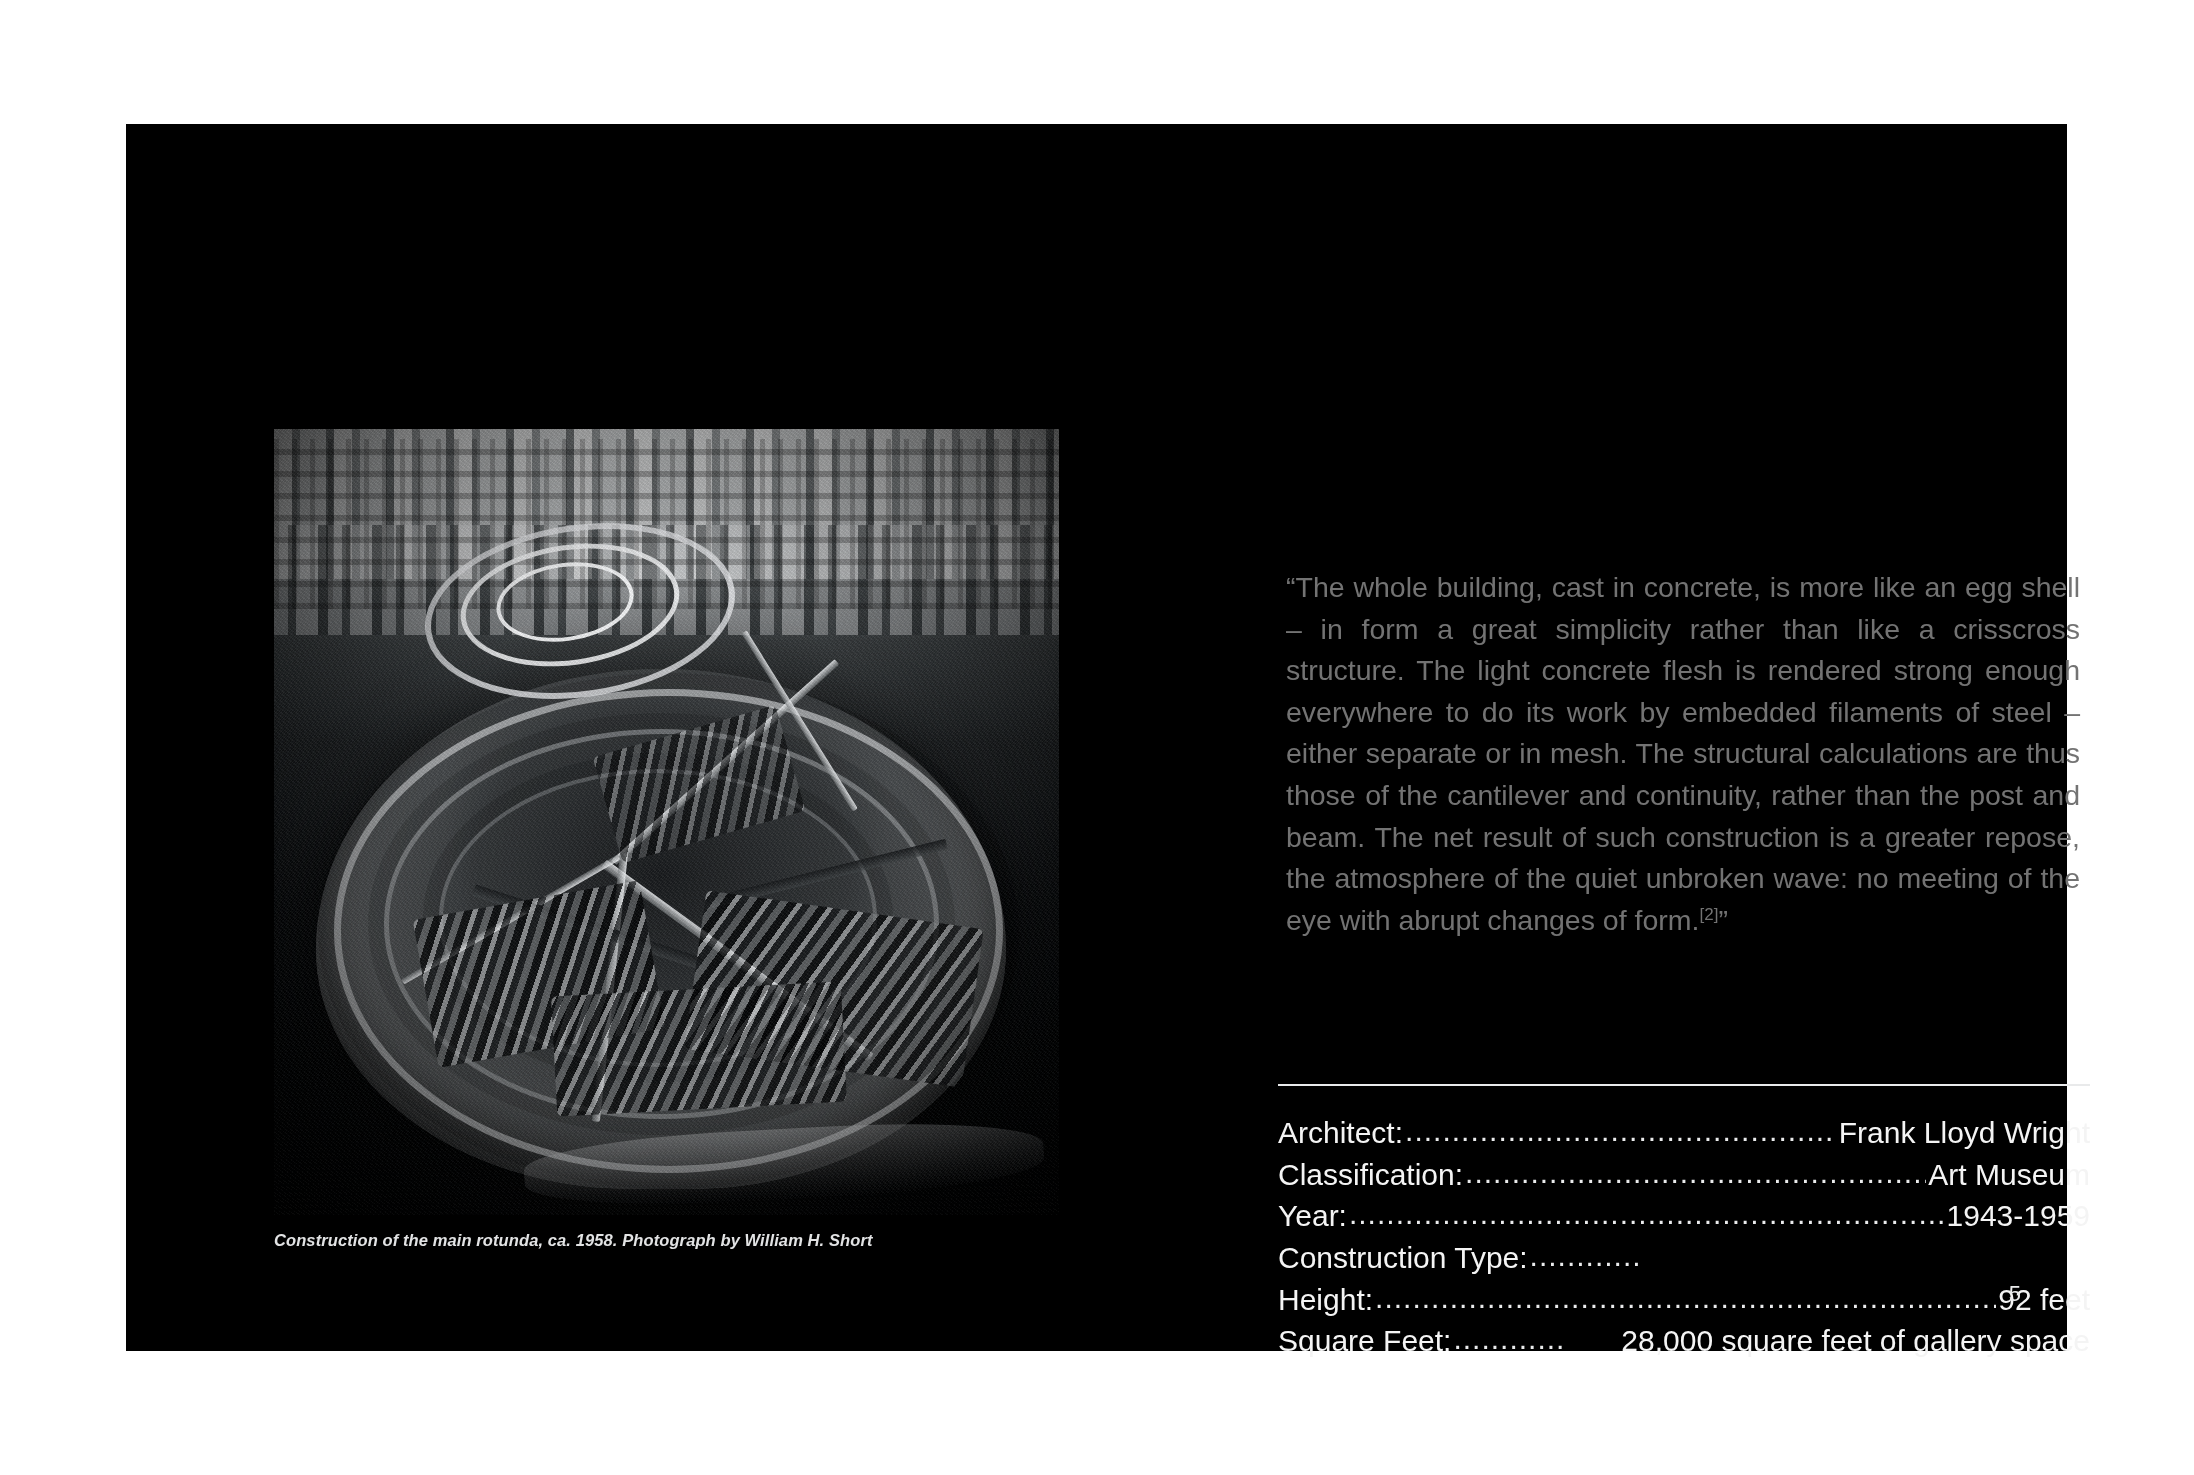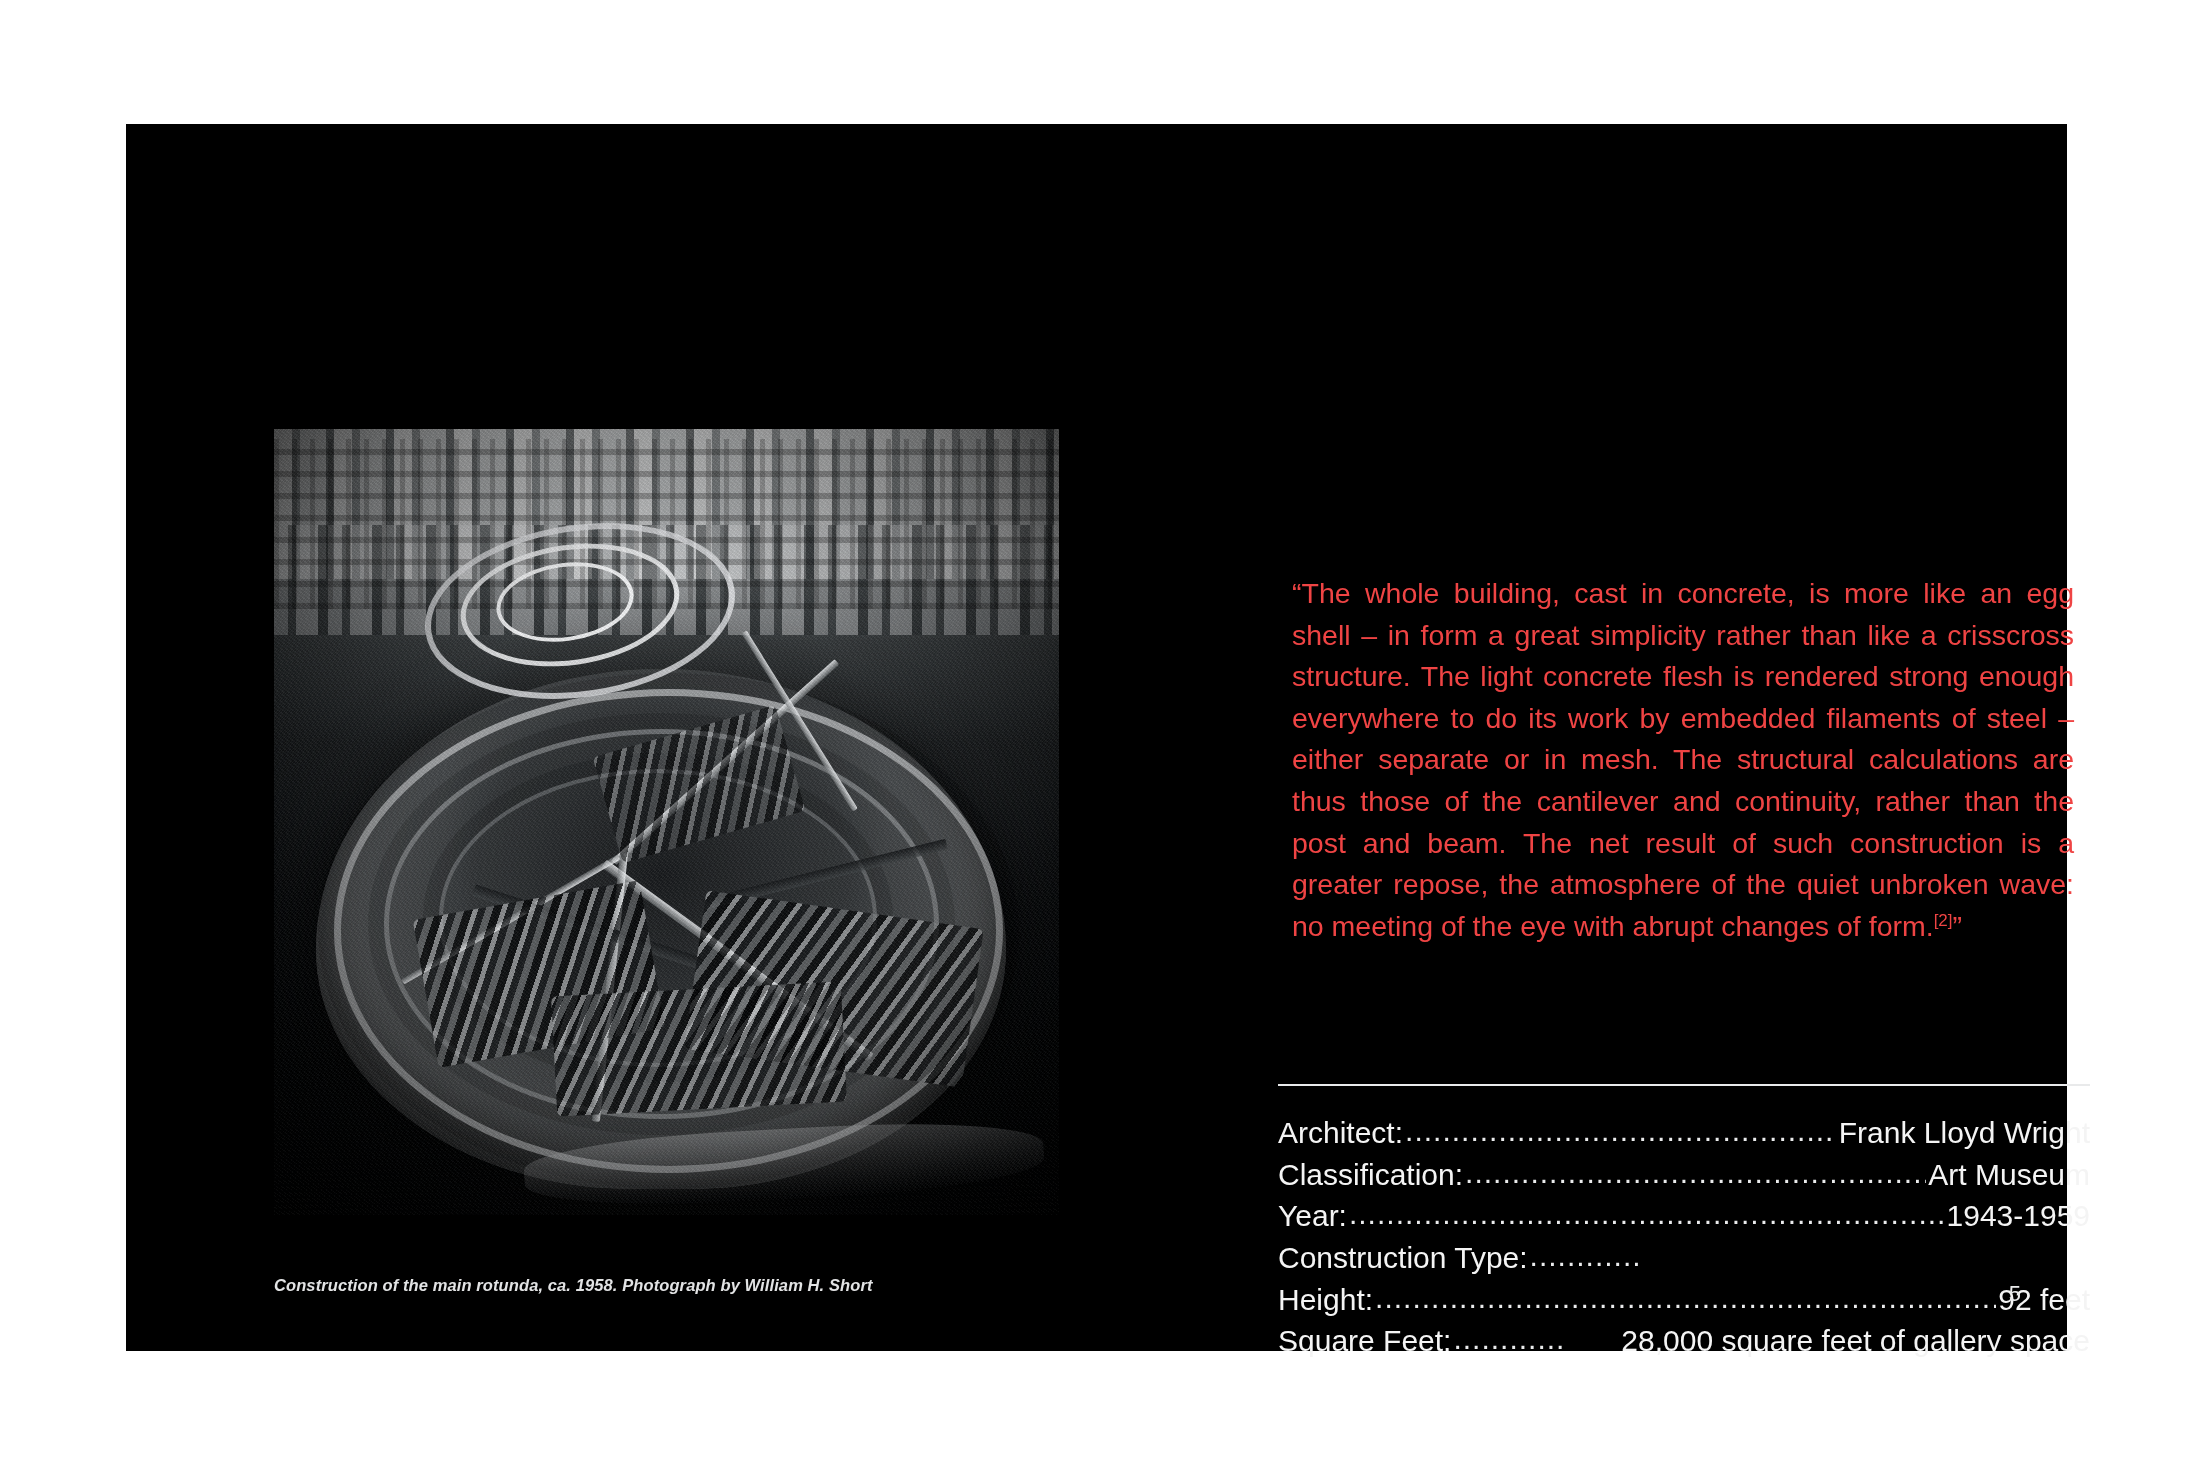--- a/index.html
+++ b/index.html
@@ -175,45 +175,45 @@
     left: 250px; top: 700px;
     width: 520px; height: 70px;
     background: linear-gradient(180deg, rgba(215,217,219,0.35), rgba(40,42,44,0.1));
     transform: rotate(-3deg);
     border-radius: 40%;
   }
 
   #photo-caption {
     position: absolute;
     left: 0;
-    top: 845px;
+    top: 800px;
     width: 800px;
     font-size: 16.5px;
     font-style: italic;
     font-weight: 700;
     line-height: 1.45;
     color: #e2e3e4;
     letter-spacing: 0.1px;
   }
   #photo-caption .cap-line { display: block; }
 
   
   #quote-block {
     position: absolute;
     left: 1152px;
     top: 435px;
     width: 810px;
   }
   #quote-text {
     font-size: 28.5px;
     line-height: 1.46;
-    color: #ef4444;
+    color: #737373;
     text-align: justify;
     text-justify: inter-word;
-    margin: 14px;
+    margin: 8px;
   }
   #quote-text .sup {
     font-size: 17px;
     vertical-align: super;
   }
 
   #facts-block {
     position: absolute;
     left: 1152px;
     top: 960px;

